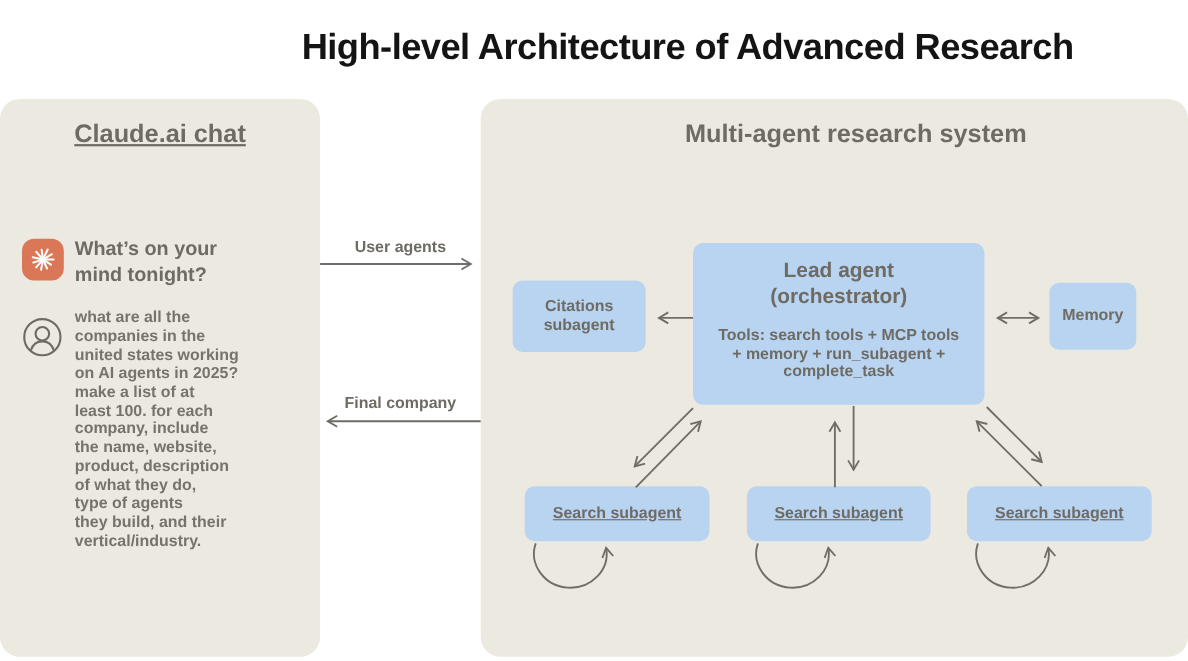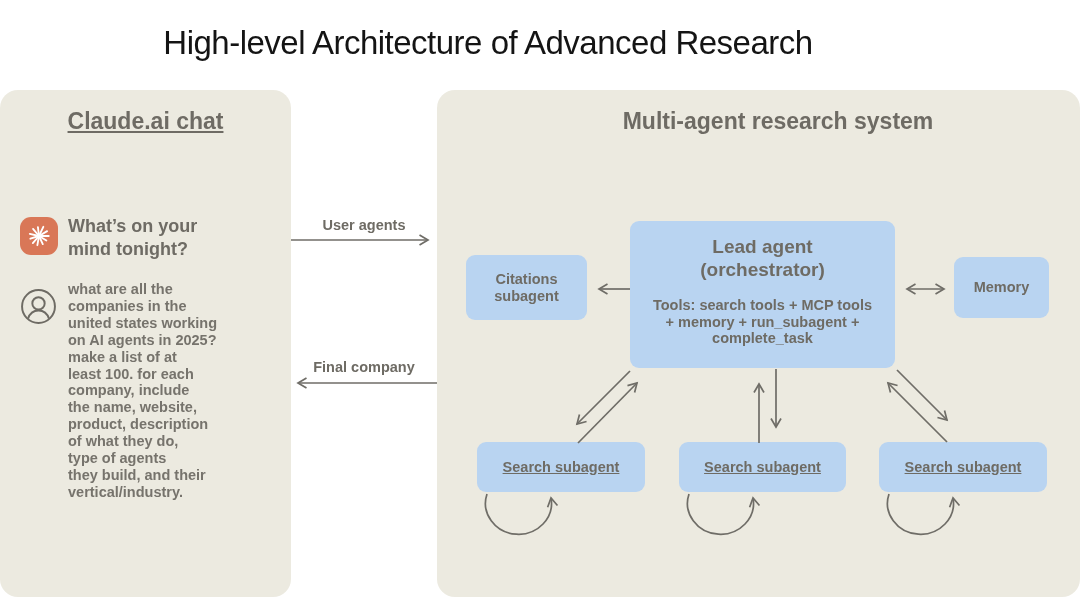--- a/index.html
+++ b/index.html
@@ -10,21 +10,21 @@
     --arrow:#6f6d67;
     --orange:#d97757;
     --ink:#141414;
   }
   *{margin:0;padding:0;box-sizing:border-box;}
   body{background:#ffffff;font-family:"Liberation Sans","DejaVu Sans",sans-serif;}
   .stage{position:relative;width:1080px;height:601px;background:#ffffff;overflow:hidden;}
 
   .main-title{
     position:absolute;top:24px;left:0;width:976px;
-    text-align:center;font-size:33px;font-weight:normal;letter-spacing:-0.5px;
+    text-align:right;font-size:33px;font-weight:bold;letter-spacing:-0.5px;
     color:var(--ink);
   }
 
   .panel{position:absolute;background:var(--panel-bg);border-radius:18px;}
   .panel-left{left:0;top:90px;width:291px;height:507px;}
   .panel-right{left:437px;top:90px;width:643px;height:507px;}
 
   .panel-header{
     position:absolute;left:0;width:100%;top:108px;
     text-align:center;font-size:23px;font-weight:bold;color:var(--gray);
@@ -61,21 +61,21 @@
     display:flex;align-items:center;justify-content:center;
     color:var(--gray);font-weight:bold;text-align:center;
   }
   .box-label{font-size:14.5px;line-height:17px;white-space:pre-line;}
 
   .lead-box{left:630px;top:221px;width:265px;height:147px;flex-direction:column;justify-content:flex-start;padding-top:15px;}
   .lead-title{font-size:19px;line-height:22.5px;white-space:pre-line;}
   .lead-tools{margin-top:16px;font-size:14.5px;line-height:16.6px;white-space:pre-line;}
 
   .citations-box{left:466px;top:255px;width:121px;height:65px;}
-  .memory-box{left:954px;top:257px;width:95px;height:61px;}
+  .memory-box{left:954px;top:257px;width:79px;height:61px;}
   .search-box{top:442px;width:168px;height:50px;text-decoration:underline;}
   .search-box.s1{left:477px;}
   .search-box.s2{left:679px;width:167px;}
   .search-box.s3{left:879px;}
 
   .arrow-layer{position:absolute;left:0;top:0;width:1080px;height:601px;pointer-events:none;}
   .arrow-layer line,.arrow-layer path{stroke:var(--arrow);stroke-width:1.7;fill:none;}
 </style>
 </head>
 <body>

